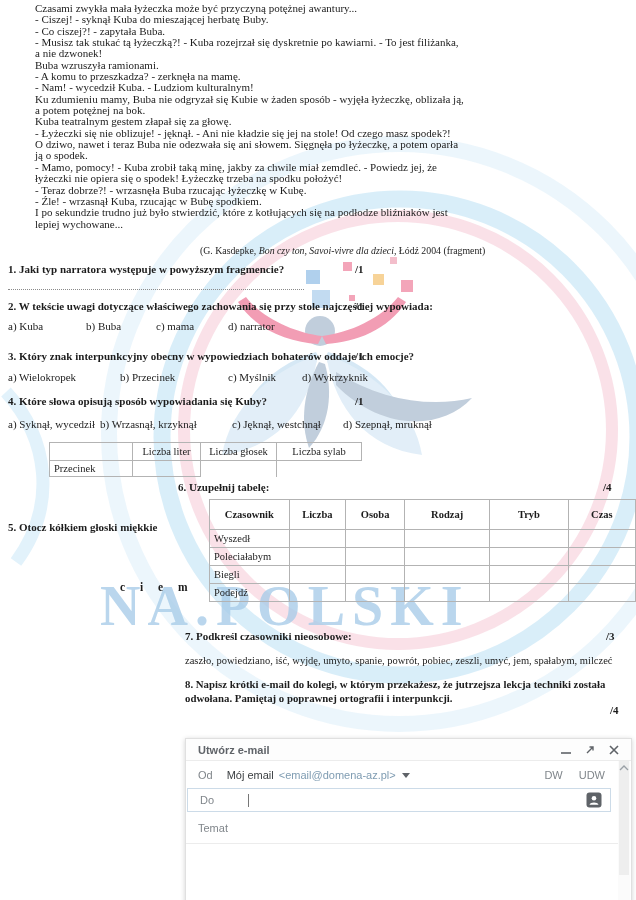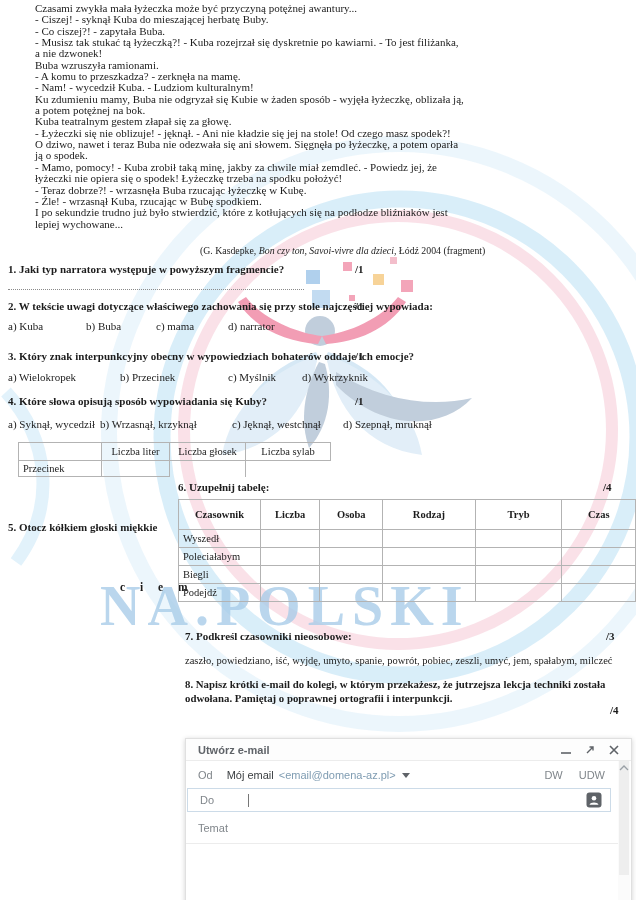--- a/index.html
+++ b/index.html
@@ -18,21 +18,21 @@
   .citation{left:200px;top:245px;font-size:9.8px;z-index:1;white-space:nowrap;}
   .q{font-weight:bold;font-size:11px;z-index:1;white-space:nowrap;}
   .pts{position:absolute;font-weight:bold;}
   .opts{font-size:11px;z-index:1;height:14px;width:620px;}
   .opts span{position:absolute;white-space:nowrap;}
   .dotline{border-top:1px dotted #8a8a8a;width:296px;height:0;z-index:1;}
   .letters{font-weight:bold;font-size:11.5px;letter-spacing:6px;z-index:1;}
   .wordline{font-size:10.5px;white-space:nowrap;z-index:1;}
   .q8{width:448px;white-space:normal;line-height:13.5px;font-size:10.8px;}
   
-  table{border-collapse:collapse;z-index:1;font-size:10.5px;}
+  table{border-collapse:collapse;z-index:1;font-size:10.5px;margin-left:31px;}
   td{padding:0 4px;background:transparent;}
   .t1 td{height:15px;}
   .t1 .hr td{height:17px;text-align:center;}
   .t2 td{height:17px;}
   .t2 .hr td{height:29px;text-align:center;font-weight:bold;}
   td.b{border:1px solid #b3b3b3;}
   td.lr{border-left:1px solid #b3b3b3;border-right:1px solid #b3b3b3;}
   
   .mail{left:185px;top:738px;width:447px;height:177px;background:#fff;
         border:1px solid #e0e0e0;box-shadow:0 1px 5px rgba(0,0,0,.18);

